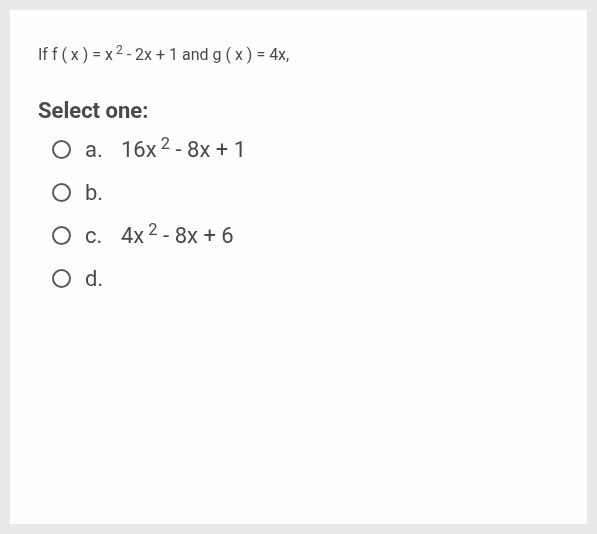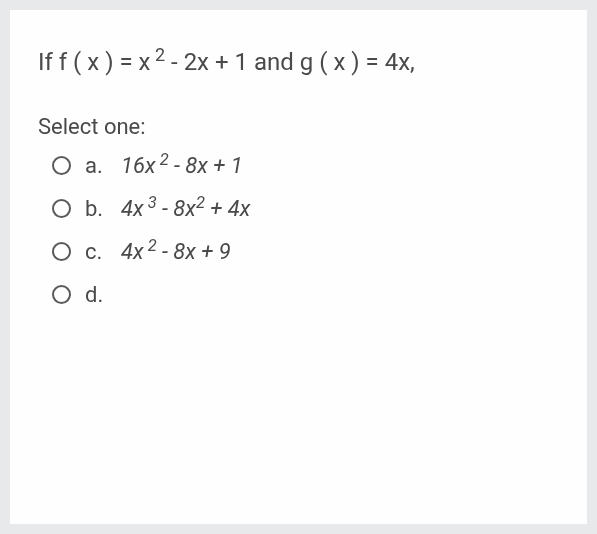--- a/index.html
+++ b/index.html
@@ -13,36 +13,36 @@
       width: 597px;
       height: 534px;
       padding: 10px;
     }
     .question-card {
       background: #fefefe;
       padding: 30px 28px 40px 28px;
       height: 100%;
     }
     .question-text {
-      font-size: 24px;
+      font-size: 16px;
       color: #4a4a4a;
       line-height: 1.9;
       margin-bottom: 28px;
       font-weight: 400;
     }
     .sup {
       font-size: 0.75em;
       vertical-align: super;
       line-height: 0;
     }
     .select-prompt {
       font-size: 22px;
       color: #4a4a4a;
       margin-bottom: 14px;
-      font-weight: 400;
+      font-weight: 700;
     }
     .options {
       padding-left: 14px;
     }
     .option {
       display: flex;
       align-items: center;
       margin-bottom: 18px;
       font-size: 22px;
       color: #4a4a4a;
@@ -56,21 +56,20 @@
       flex-shrink: 0;
       background: #fff;
       cursor: pointer;
     }
     .option-letter {
       margin-right: 14px;
       min-width: 22px;
     }
     .option-text {
       white-space: nowrap;
-      font-style: italic;
     }
   </style>
 </head>
 <body>
 
 <div class="question-card">
   <div class="question-text">
     <span>If f ( x ) = x</span><span class="sup"> 2</span><span> - 2x + 1 and g ( x ) = 4x,</span><br>
   </div>
 
@@ -78,25 +77,24 @@
 
   <div class="options">
       <div class="option">
         <div class="radio"></div>
         <span class="option-letter">a.</span>
         <span class="option-text"><span>16x</span><span class="sup"> 2</span><span> - 8x + 1</span></span>
       </div>
       <div class="option">
         <div class="radio"></div>
         <span class="option-letter">b.</span>
-        <span class="option-text"><span>4x</span><span class="sup"> 3</span><span> - 8x</span><span class="sup">2</span><span> + 4x</span></span>
       </div>
       <div class="option">
         <div class="radio"></div>
         <span class="option-letter">c.</span>
-        <span class="option-text"><span>4x</span><span class="sup"> 2</span><span> - 8x + 9</span></span>
+        <span class="option-text"><span>4x</span><span class="sup"> 2</span><span> - 8x + 6</span></span>
       </div>
       <div class="option">
         <div class="radio"></div>
         <span class="option-letter">d.</span>
       </div>
     </div>
 </div>
 
 </body></html>

